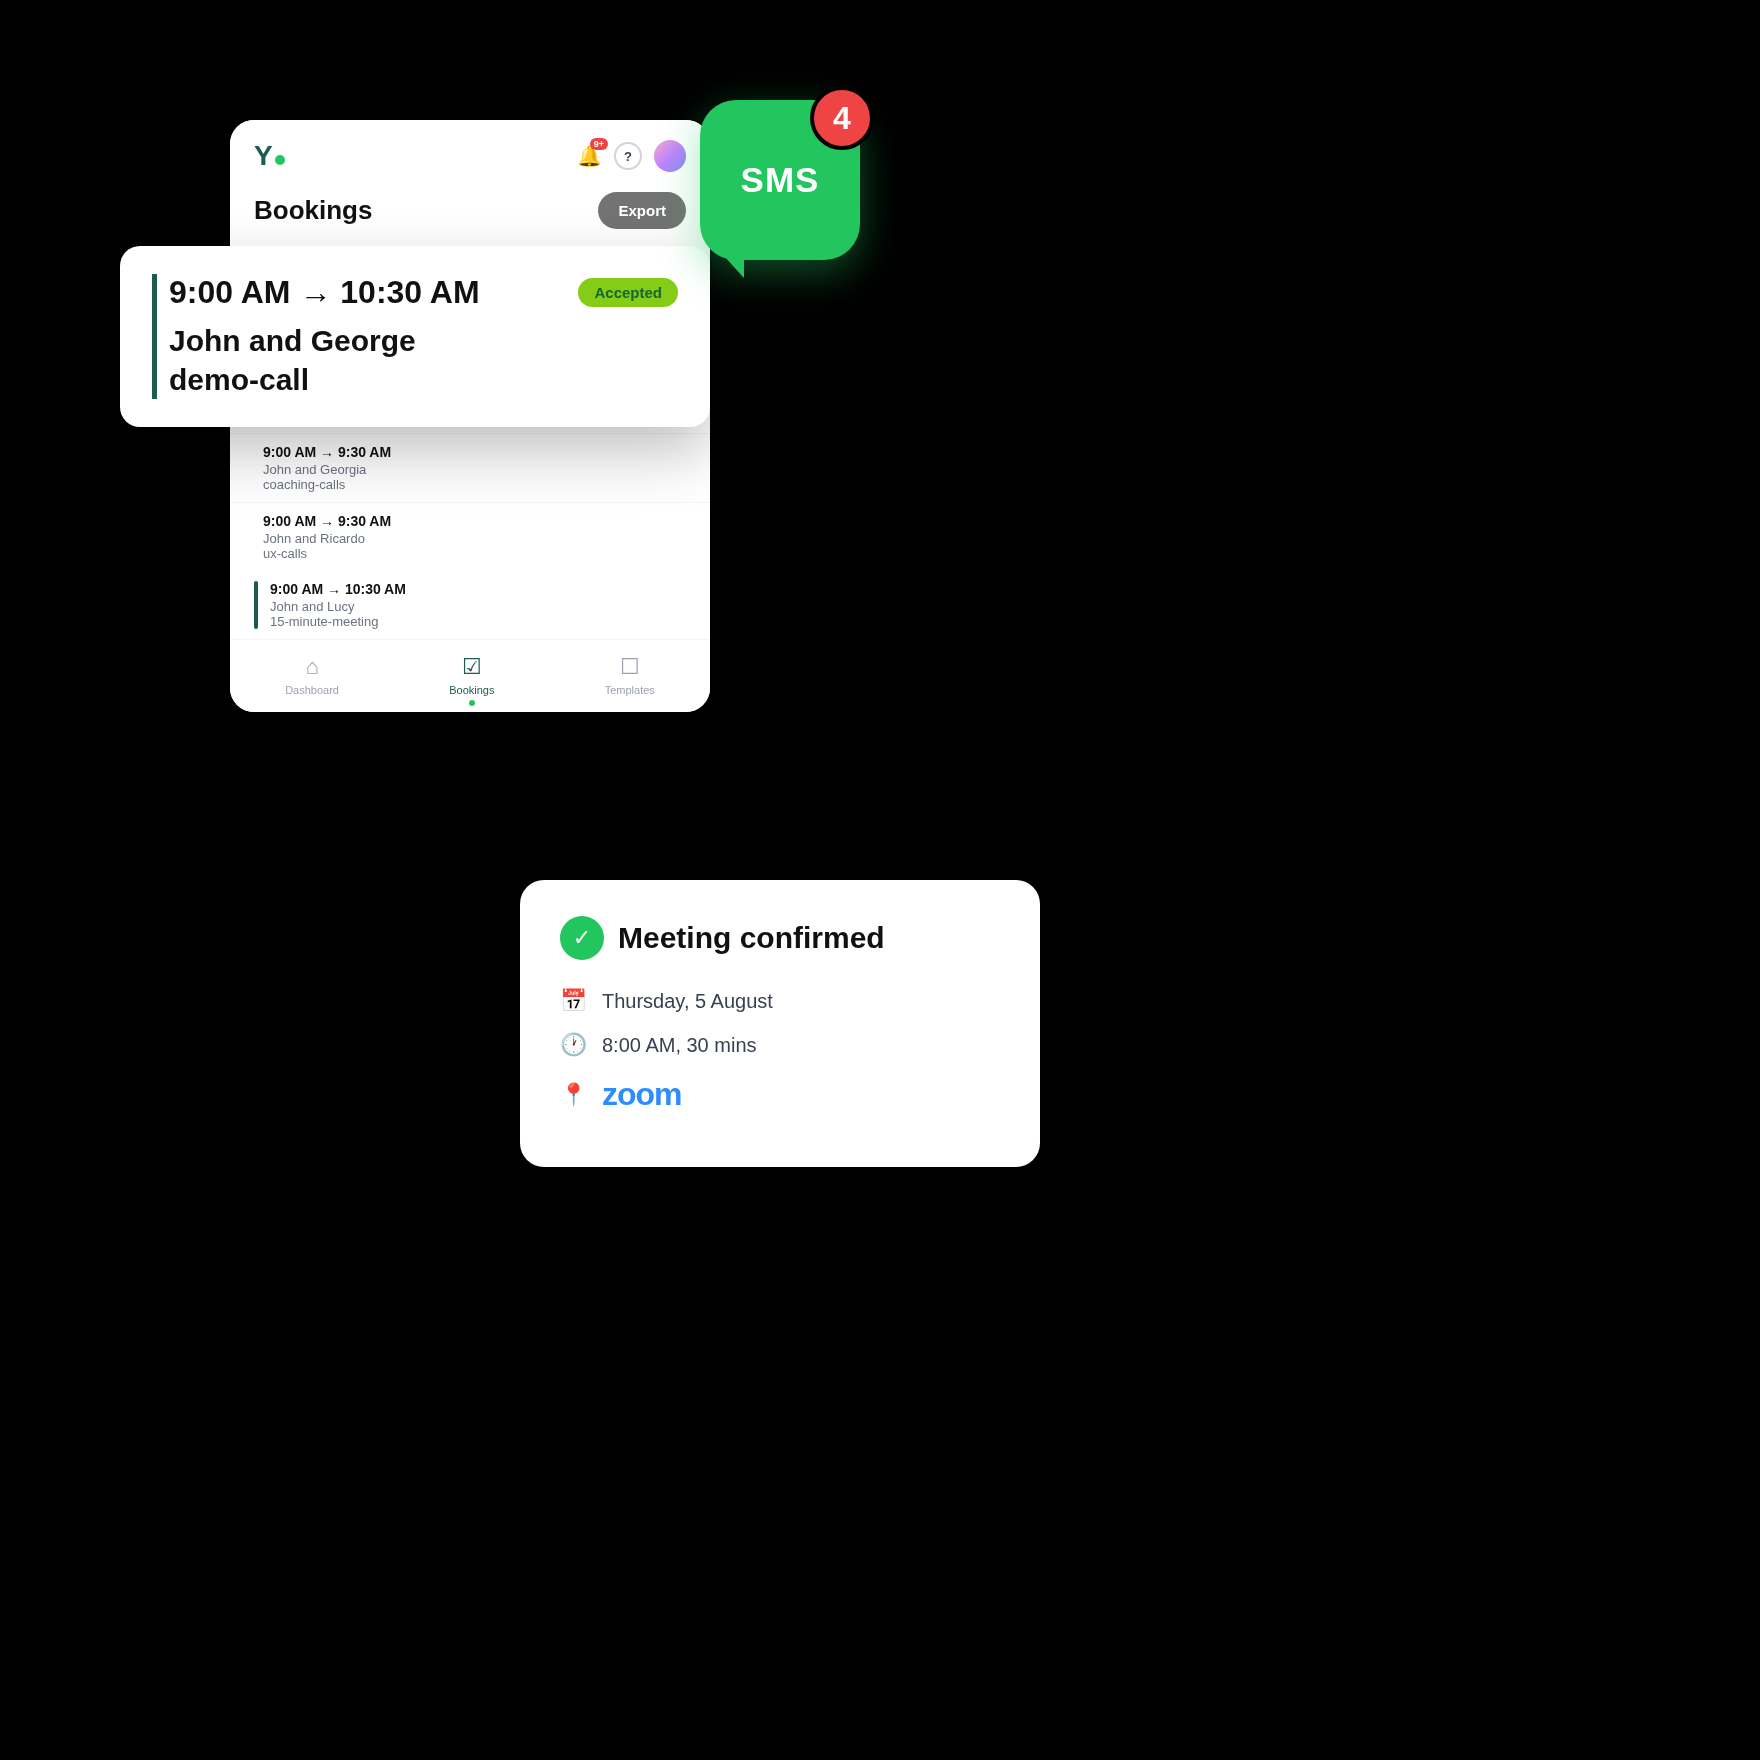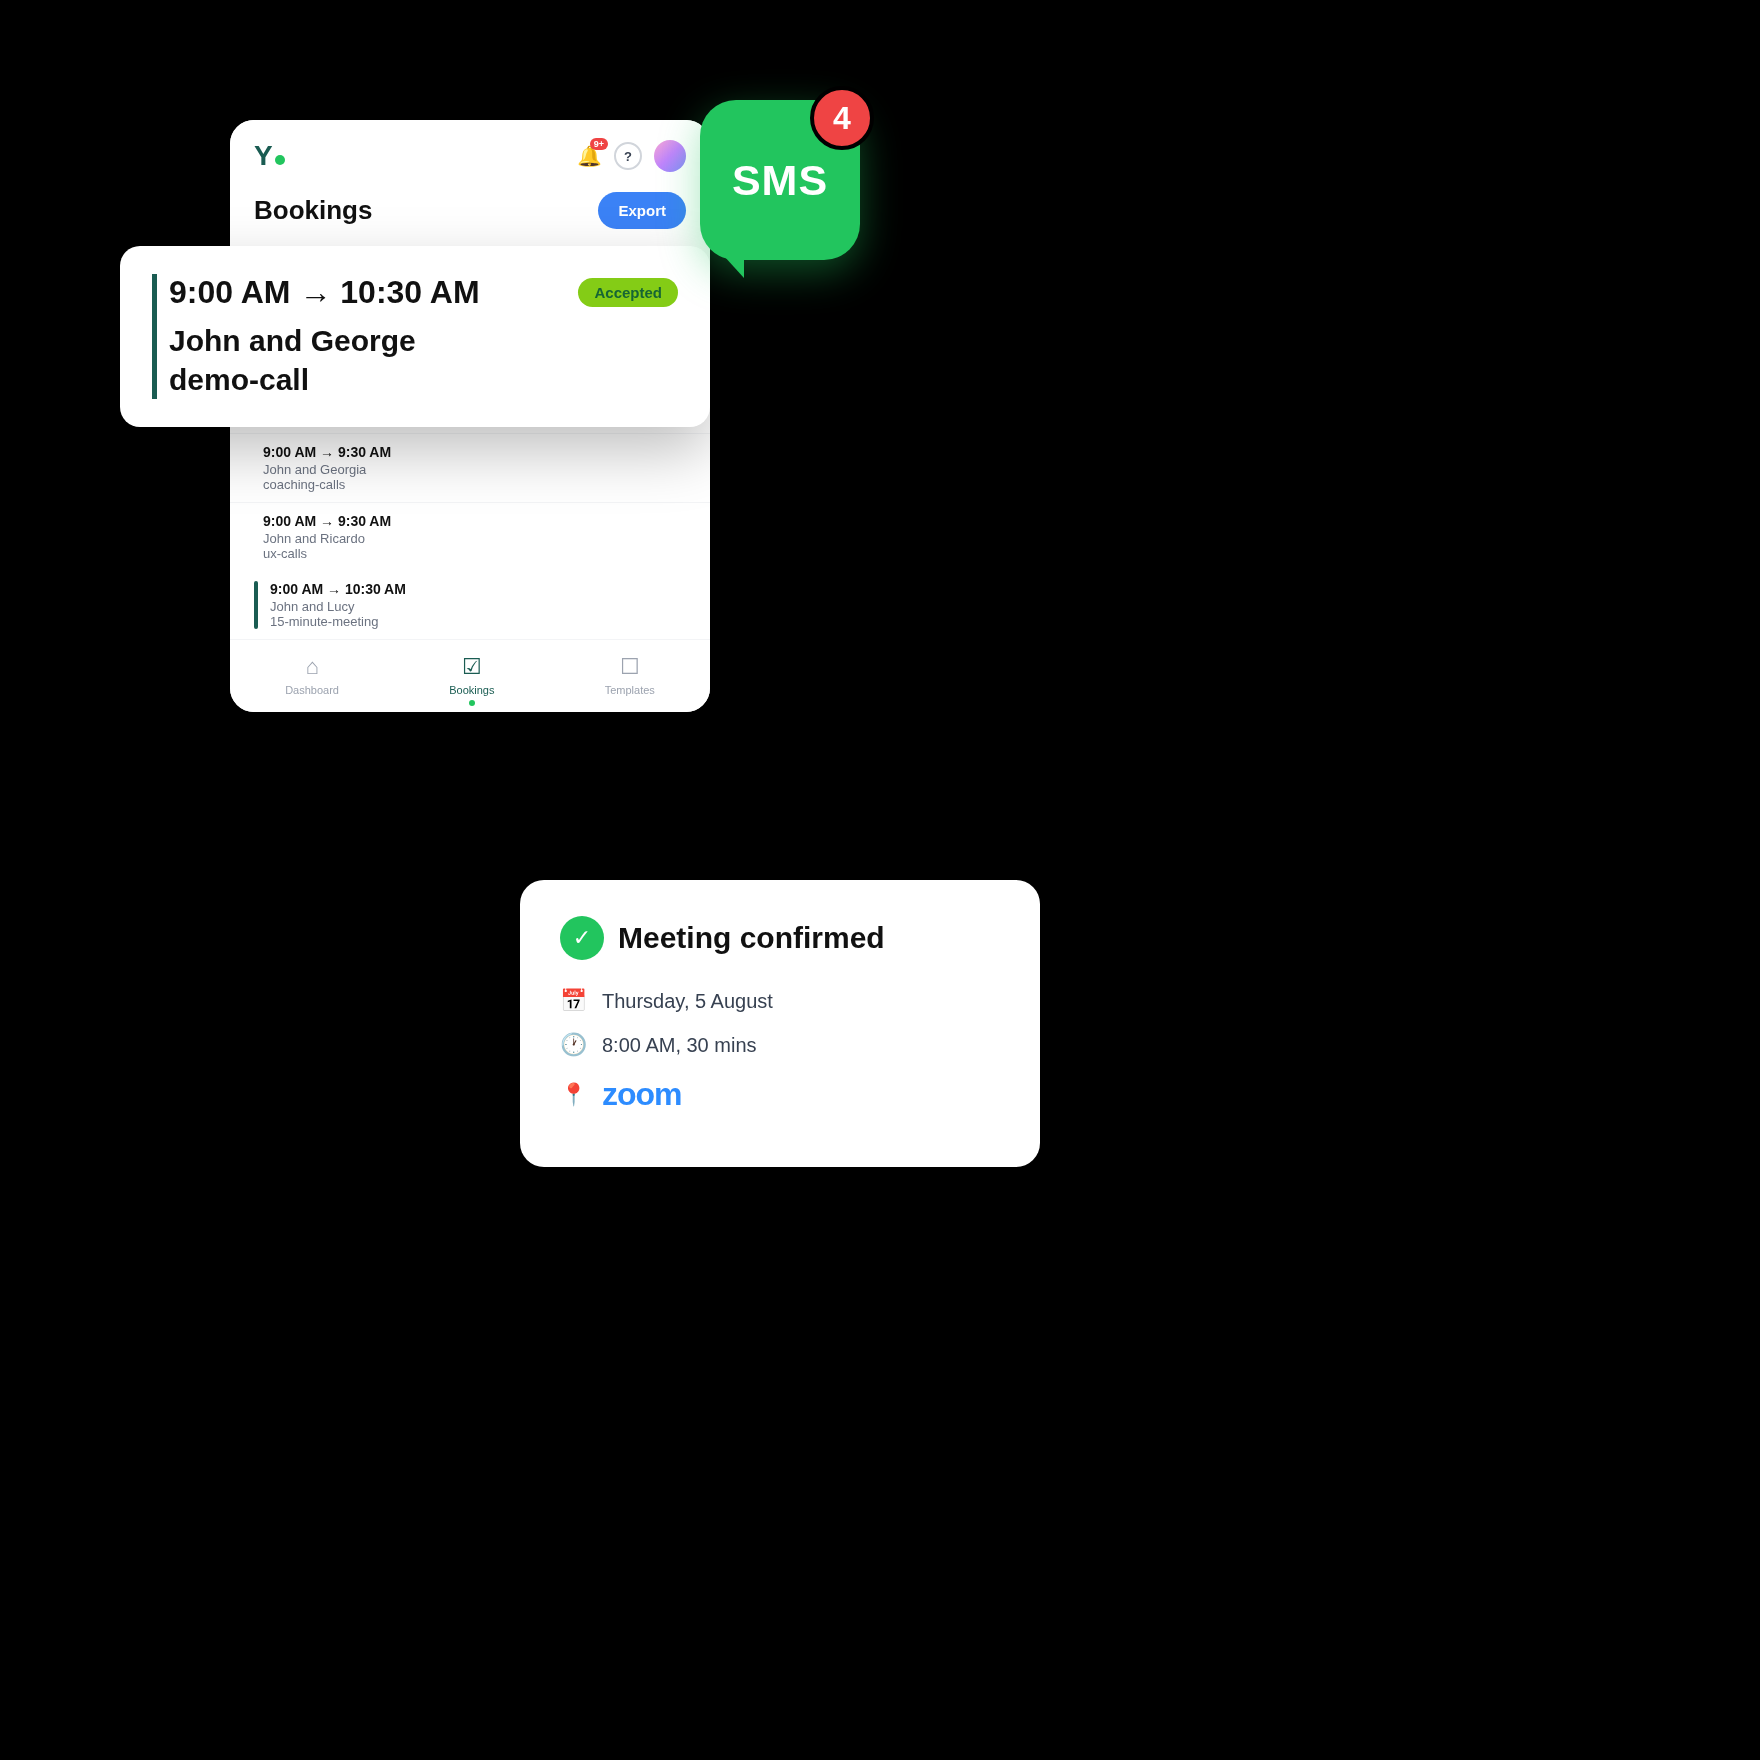--- a/index.html
+++ b/index.html
@@ -114,21 +114,21 @@
       padding: 8px 24px 16px;
     }
 
     .bookings-title {
       font-size: 26px;
       font-weight: 700;
       color: #111;
     }
 
     .export-btn {
-      background: #3b82f6;
+      background: #737373;
       color: #fff;
       border: none;
       border-radius: 20px;
       padding: 10px 20px;
       font-size: 15px;
       font-weight: 600;
       cursor: pointer;
     }
 
     .date-section {
@@ -262,21 +262,21 @@
       border-radius: 36px;
       display: flex;
       align-items: center;
       justify-content: center;
       position: relative;
       box-shadow: 0 12px 40px rgba(34,197,94,0.4);
     }
 
     .sms-text {
       color: #fff;
-      font-size: 43px;
+      font-size: 35px;
       font-weight: 800;
       letter-spacing: 1px;
     }
 
     
     .sms-icon::after {
       content: '';
       position: absolute;
       bottom: -18px;
       left: 24px;

